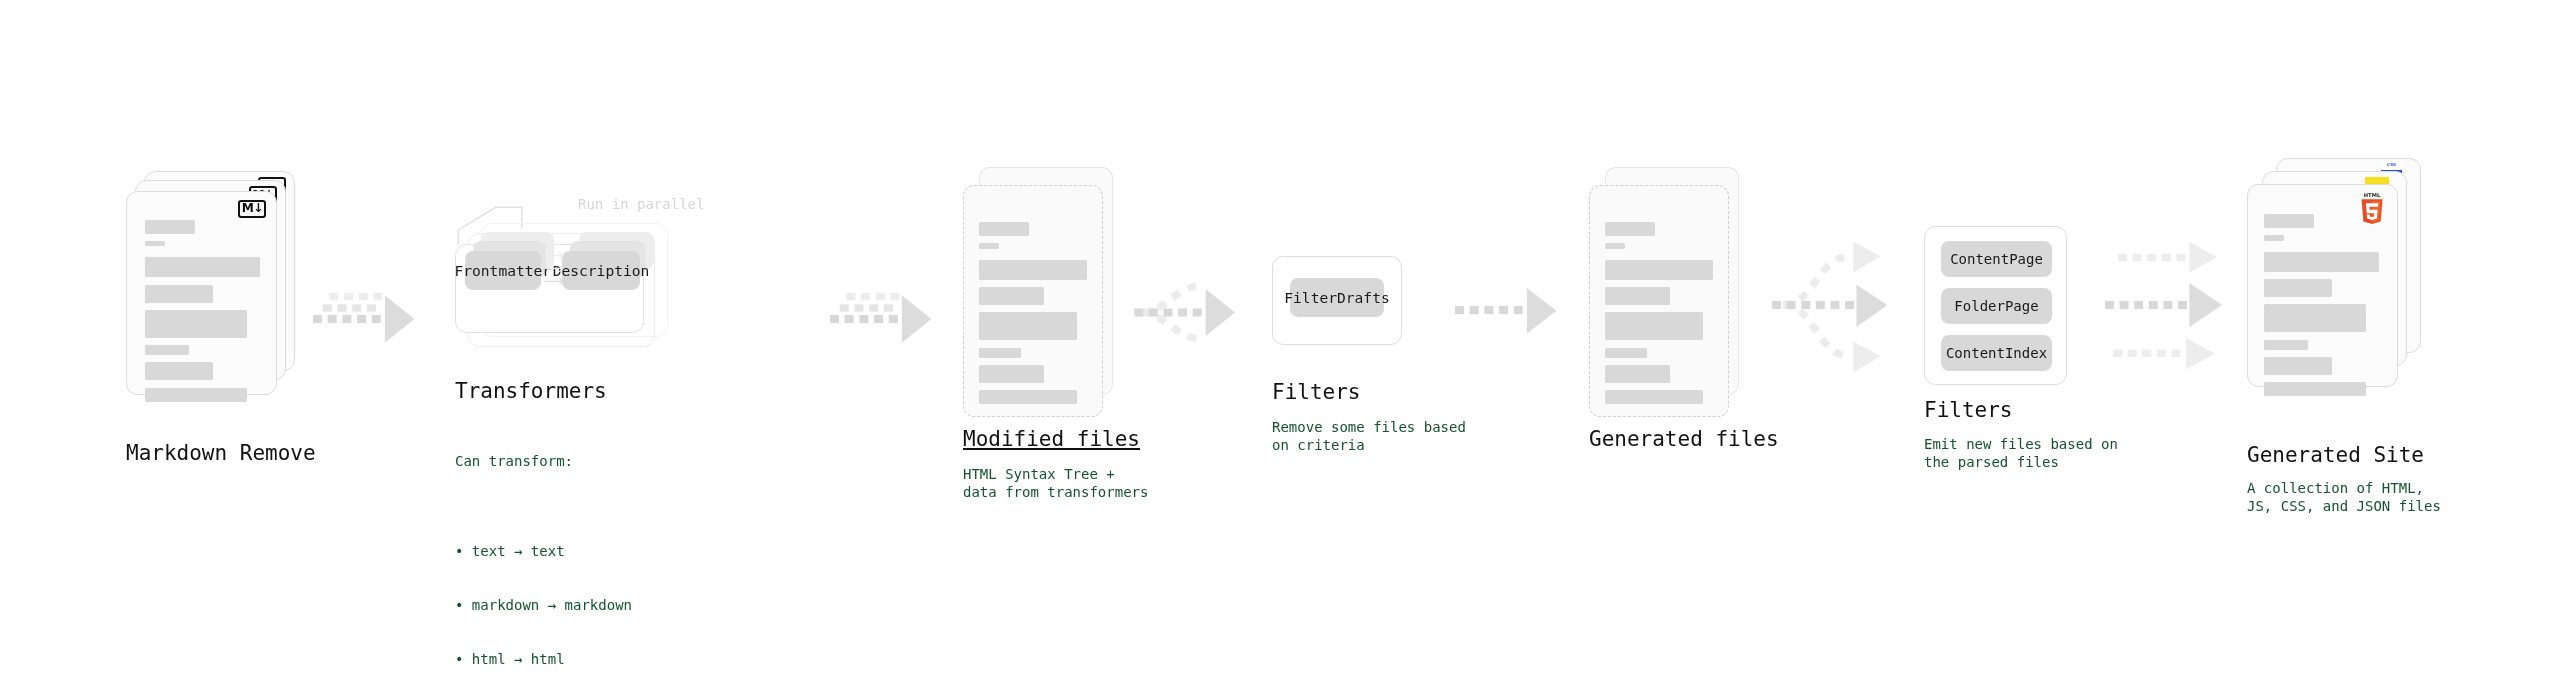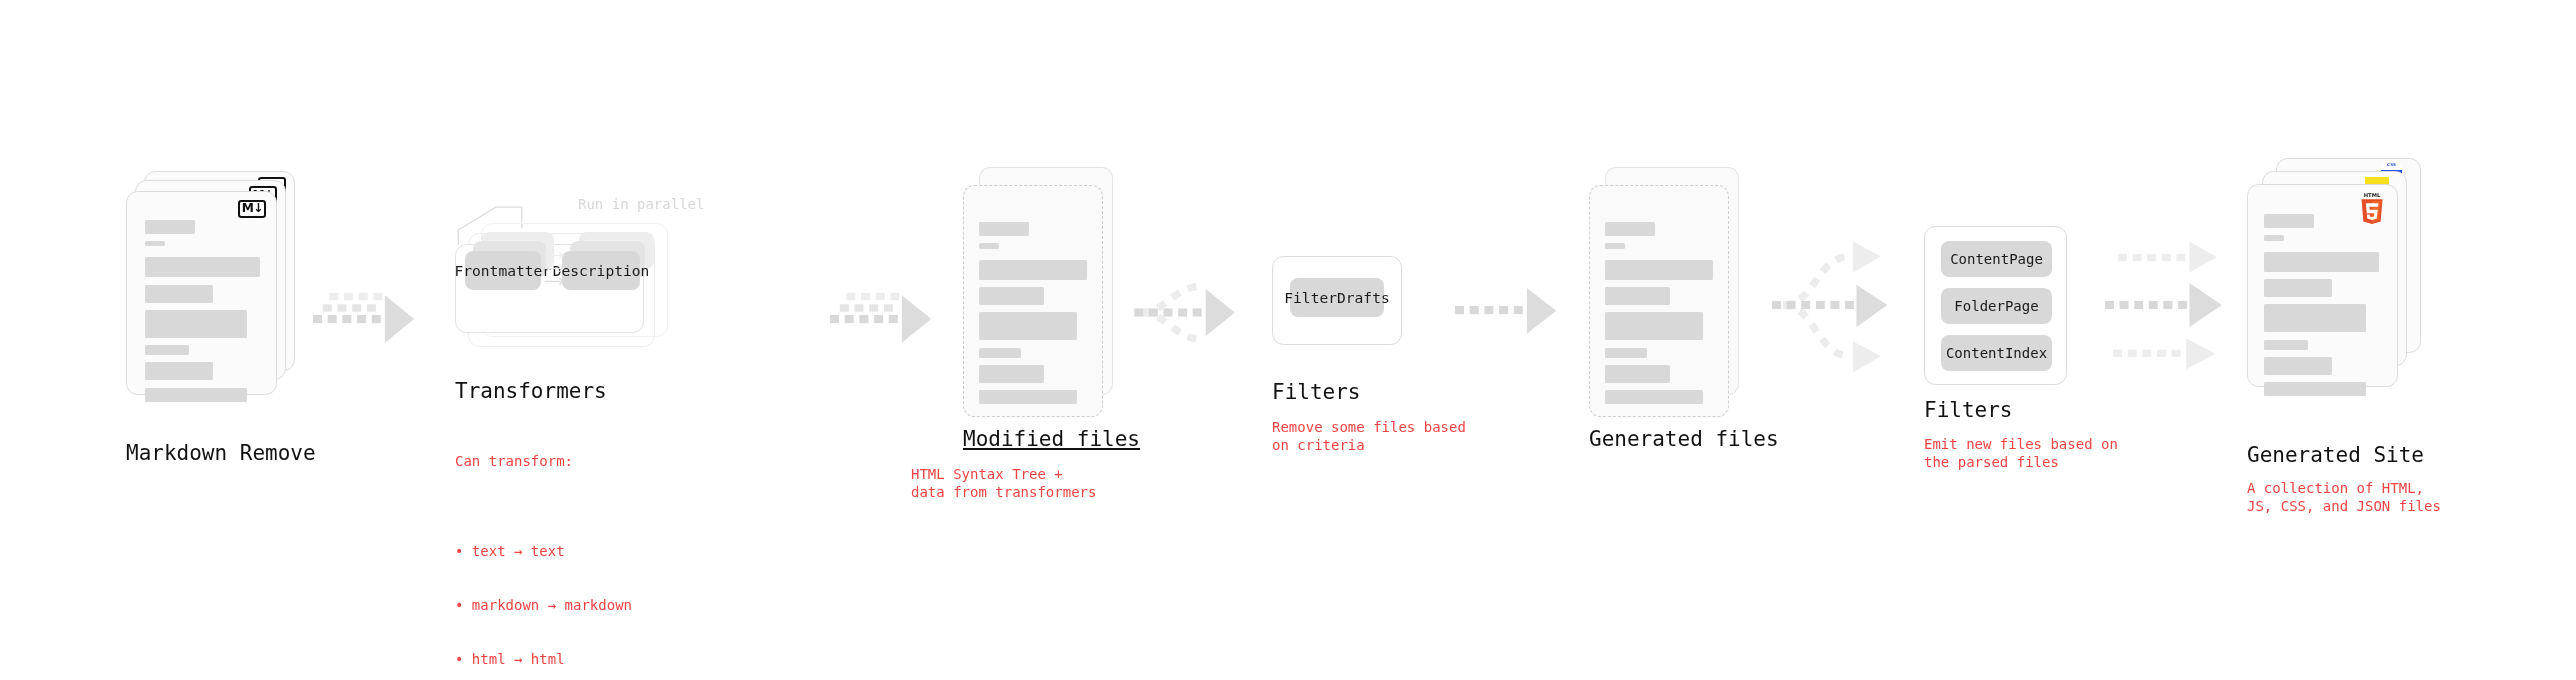--- a/index.html
+++ b/index.html
@@ -85,21 +85,21 @@
     position:absolute;
     font-size:21px;
     color:#111111;
     white-space:nowrap;
     letter-spacing:0px;
   }
   .subtitle{
     position:absolute;
     font-size:14px;
     line-height:18px;
-    color:#ef4444;
+    color:#14532d;
     white-space:pre;
   }
   .annot{
     position:absolute;
     font-size:14px;
     color:#d6d6d6;
     white-space:nowrap;
     margin-left:43px;
   }
   .bullets{margin:0;padding:0;list-style:none;}
@@ -234,21 +234,21 @@
           <div class="bar" style="width:65px;height:18px;"></div>
           <div class="bar" style="width:98px;height:28px;"></div>
           <div class="bar" style="width:42px;height:9.8px;"></div>
           <div class="bar" style="width:65px;height:18px;"></div>
           <div class="bar" style="width:98px;height:14px;"></div>
         </div>
       </div>
     </div>
   </div>
   <div class="title" style="left:963px;top:427px;text-decoration:underline;">Modified files</div>
-  <div class="subtitle" style="left:911px;top:465px;">HTML Syntax Tree +
+  <div class="subtitle" style="left:963px;top:465px;">HTML Syntax Tree +
 data from transformers</div>
 
   <svg style="left:1134px;top:276px;" width="102" height="73" viewBox="0 0 125 90">
     <g stroke="#ececec" stroke-width="9" fill="none" stroke-dasharray="11 11" stroke-linecap="butt">
       <path d="M8 45 C 40 45, 48 12, 86 12"></path>
       <path d="M8 45 C 40 45, 48 78, 86 78"></path>
     </g>
     <g fill="#d8d8d8">
       <rect x="0" y="40" width="11" height="10"></rect>
         <rect x="18" y="40" width="11" height="10"></rect>

